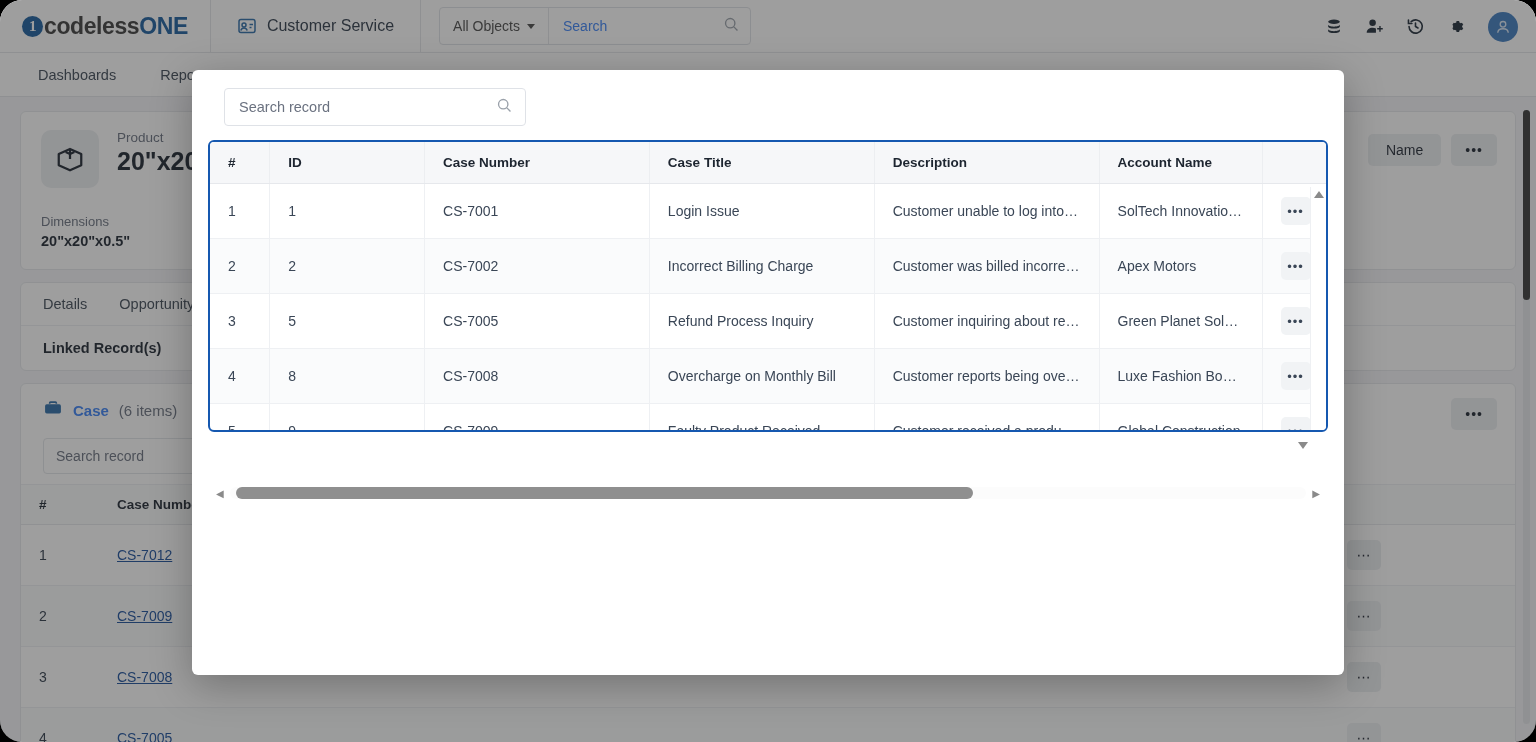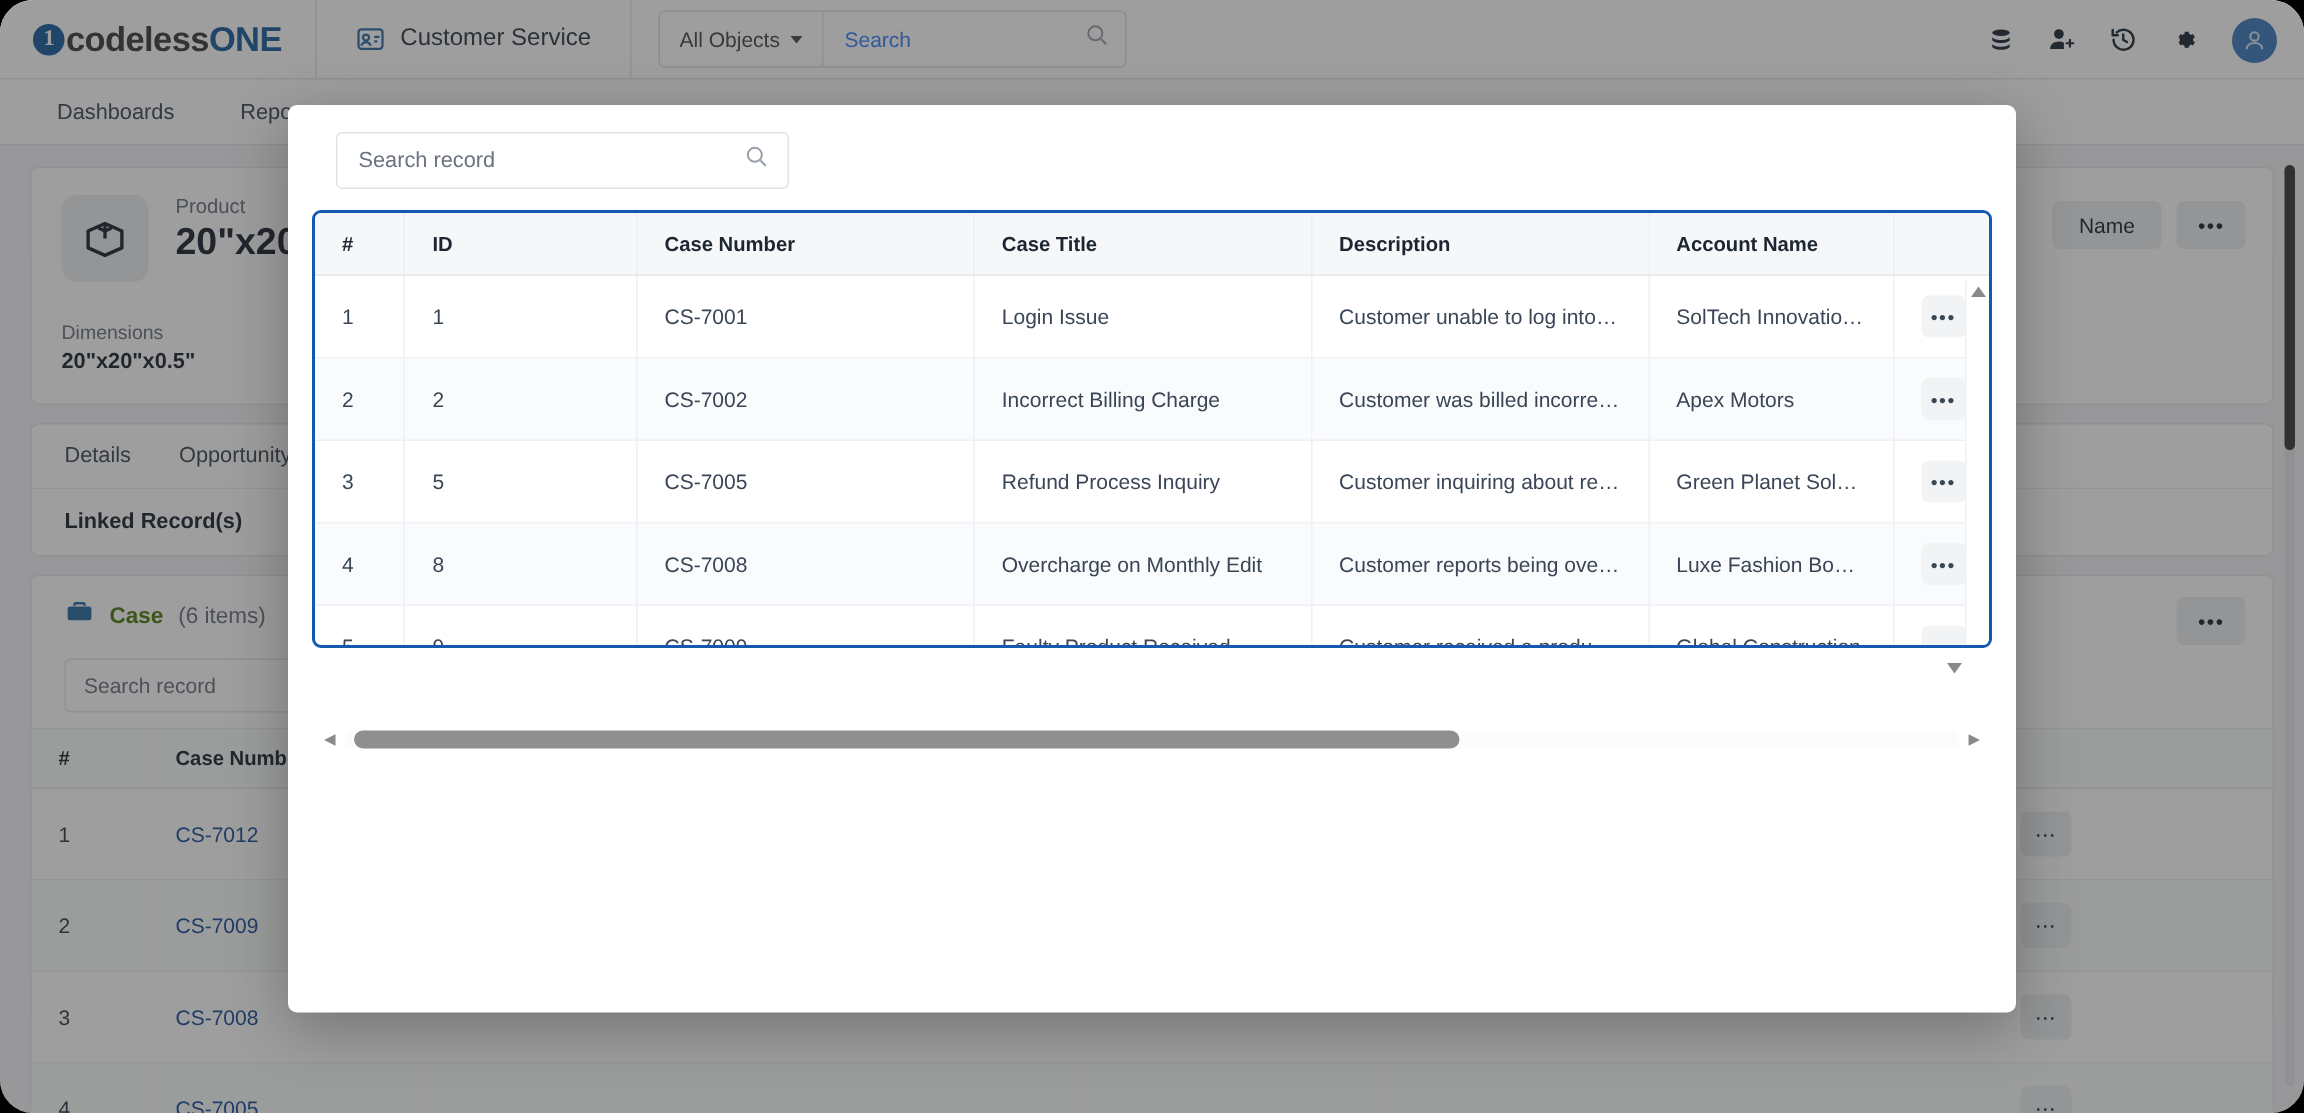--- a/index.html
+++ b/index.html
@@ -116,40 +116,40 @@
     display:flex; gap:32px; padding: 13px 22px;
     font-size:14.5px; color:#3f4a57; border-bottom:1px solid #edeff2;
   }
   .linked-title { padding: 14px 22px; font-size:14.5px; font-weight:bold; color:#1d2530; }
 
   .case-card { padding:0; }
   .case-head {
     display:flex; align-items:center; gap:10px;
     padding: 14px 22px; position:relative;
   }
-  .case-head b { font-size:15px; color:#4d7c0f; }
+  .case-head b { font-size:15px; color:#3b82f6; }
   .case-count { font-size:15px; color:#6a7280; }
   .case-search {
     margin: 2px 22px 10px 22px; height:36px; width: 560px;
     border:1px solid #e2e5e9; border-radius:4px; background:#fff;
     display:flex; align-items:center; padding: 0 12px;
     font-size:14px; color:#6b7280;
   }
   .bg-table { width:100%; border-collapse: collapse; font-size:14px; }
   .bg-table th {
     text-align:left; font-size:13.5px; font-weight:bold; color:#1d2530;
     padding: 12px 18px; background:#fafbfc; border-top:1px solid #edeff2;
     border-bottom:1px solid #e6e8ec;
   }
   .bg-table td {
     padding: 15px 18px; color:#2f3b4a; border-bottom:1px solid #edeff2;
     white-space:nowrap;
   }
   .bg-table tr:nth-child(even) td { background:#fafbfc; }
-  .bg-link { color:#1a4f9c; }
+  .bg-link { color:#1a4f9c; text-decoration:underline; }
   .cell-dots {
     display:inline-flex;align-items:center;justify-content:center;
     width:34px;height:30px;border-radius:5px;background:#eceef1;
     letter-spacing:1px; color:#1d2530;
   }
 
   .page-scroll {
     position:absolute; right:4px; top:96px; bottom:4px; width:12px;
   }
   .page-scroll .track { position:absolute; top:14px; bottom:14px; left:3px; width:7px; background:#e6e8ec; border-radius:4px;}
@@ -509,21 +509,21 @@
               <td>CS-7005</td>
               <td>Refund Process Inquiry</td>
               <td>Customer inquiring about refu...</td>
               <td>Green Planet Solutions</td>
               <td class="col-act"><span class="act-dots">•••</span></td>
             </tr>
             <tr>
               <td>4</td>
               <td>8</td>
               <td>CS-7008</td>
-              <td>Overcharge on Monthly Edit</td>
+              <td>Overcharge on Monthly Bill</td>
               <td>Customer reports being overc...</td>
               <td>Luxe Fashion Boutique</td>
               <td class="col-act"><span class="act-dots">•••</span></td>
             </tr>
             <tr>
               <td>5</td>
               <td>9</td>
               <td>CS-7009</td>
               <td>Faulty Product Received</td>
               <td>Customer received a product t...</td>

